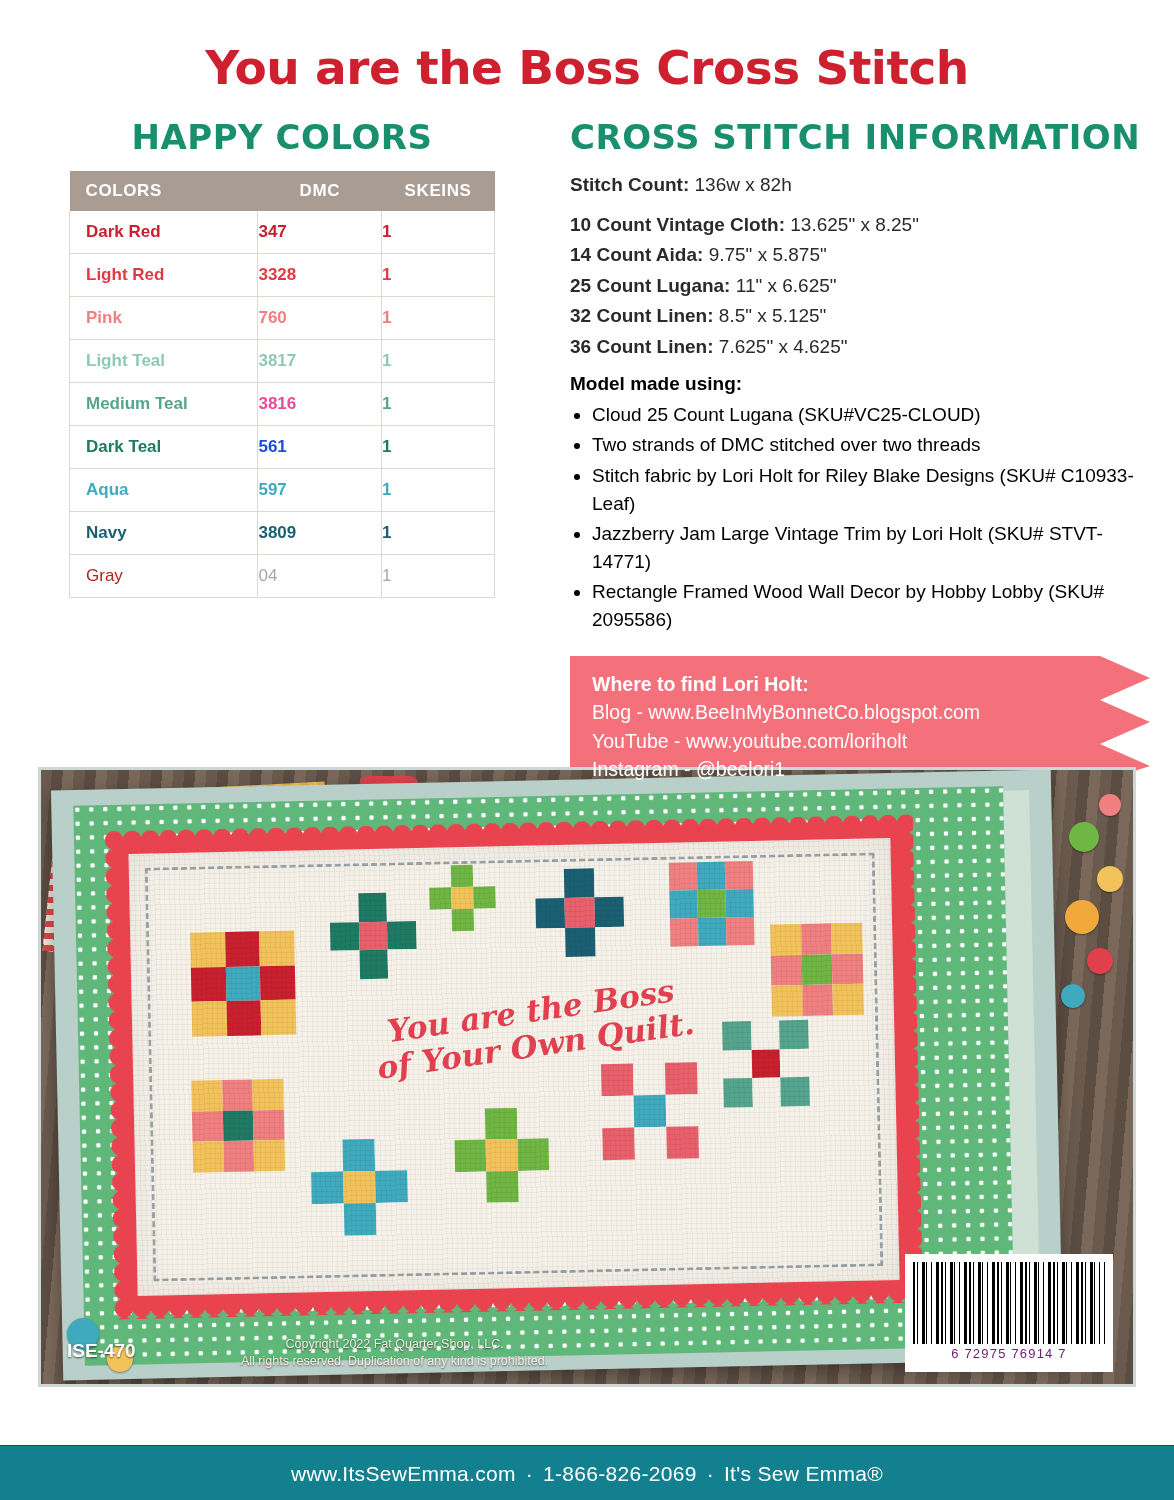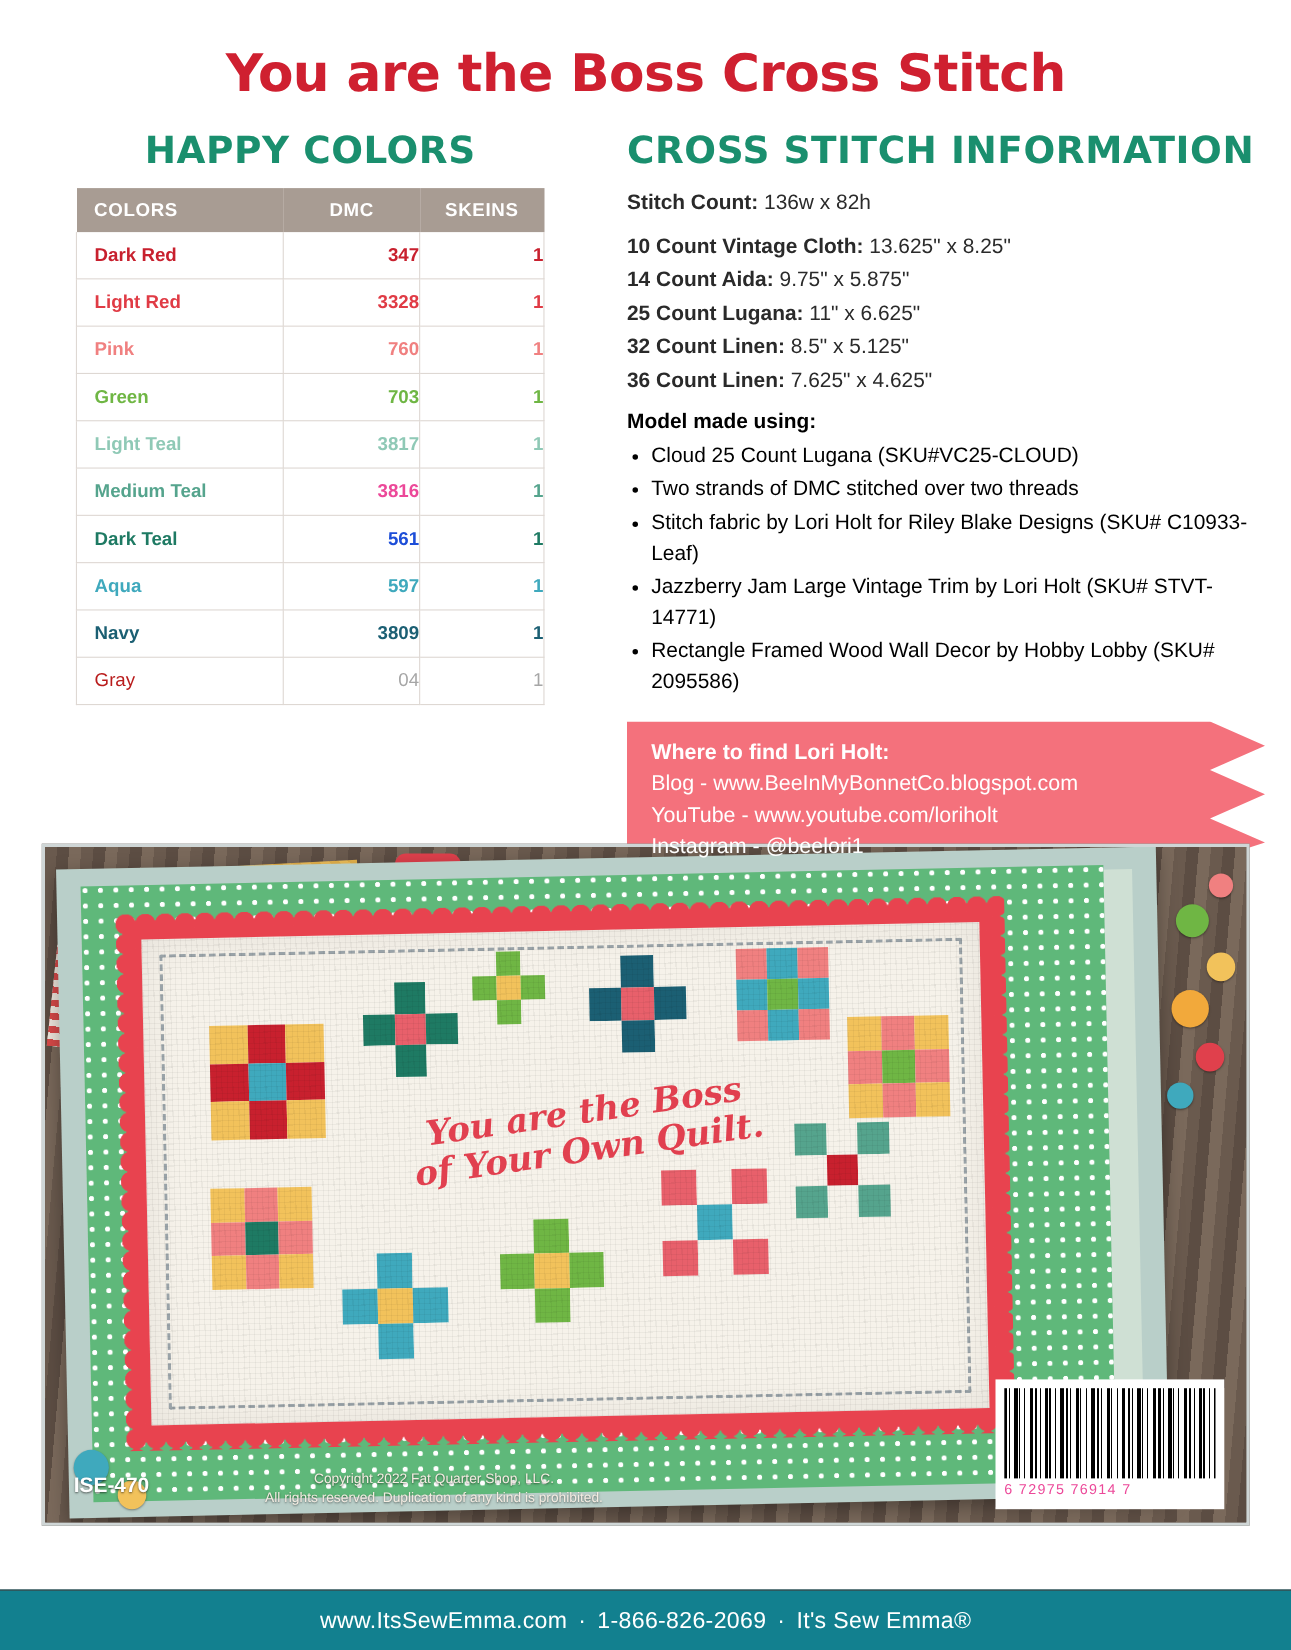--- a/index.html
+++ b/index.html
@@ -62,21 +62,21 @@
     padding: 10px 0;
     text-align: center;
   }
   table.colors thead th.first {
     text-align: left;
     padding-left: 16px;
   }
   table.colors tbody td {
     border-bottom: 1px solid #ded8d3;
     padding: 11px 0;
-    text-align: right;
+    text-align: left;
     font-weight: bold;
     font-size: 17px;
   }
   table.colors tbody td.name {
     text-align: left;
     padding-left: 16px;
     width: 180px;
   }
   table.colors tbody td.dmc { width: 130px; }
   table.colors tbody td.sk  { width: 116px; }
@@ -266,23 +266,23 @@
     background:
       repeating-linear-gradient(90deg,
         #000 0 2px, #fff 2px 4px, #000 4px 5px, #fff 5px 9px,
         #000 9px 12px, #fff 12px 13px, #000 13px 14px, #fff 14px 18px,
         #000 18px 19px, #fff 19px 23px, #000 23px 26px, #fff 26px 28px);
   }
   .bc-num {
     font-family: "Liberation Sans", sans-serif;
     font-size: 13px;
     letter-spacing: 1.2px;
-    text-align: left;
+    text-align: center;
     margin-top: 2px;
-    color: #ec4899;
+    color: #701a75;
   }
   .photo-credit {
     position: absolute;
     left: 168px;
     bottom: 14px;
     color: #f4ece2;
     font-size: 12.5px;
     line-height: 1.35;
     text-align: center;
     z-index: 6;
@@ -348,25 +348,20 @@
         </tr>
         <tr>
           <td class="name" style="color:#e03b45">Light Red</td>
           <td class="dmc" style="color:#e03b45">3328</td>
           <td class="sk" style="color:#e03b45">1</td>
         </tr>
         <tr>
           <td class="name" style="color:#f08080">Pink</td>
           <td class="dmc" style="color:#f08080">760</td>
           <td class="sk" style="color:#f08080">1</td>
-        </tr>
-        <tr>
-          <td class="name" style="color:#6fb644">Green</td>
-          <td class="dmc" style="color:#6fb644">703</td>
-          <td class="sk" style="color:#6fb644">1</td>
         </tr>
         <tr>
           <td class="name" style="color:#8fc9b6">Light Teal</td>
           <td class="dmc" style="color:#8fc9b6">3817</td>
           <td class="sk" style="color:#8fc9b6">1</td>
         </tr>
         <tr>
           <td class="name" style="color:#55a48d">Medium Teal</td>
           <td class="dmc" style="color:#ec4899">3816</td>
           <td class="sk" style="color:#55a48d">1</td>

